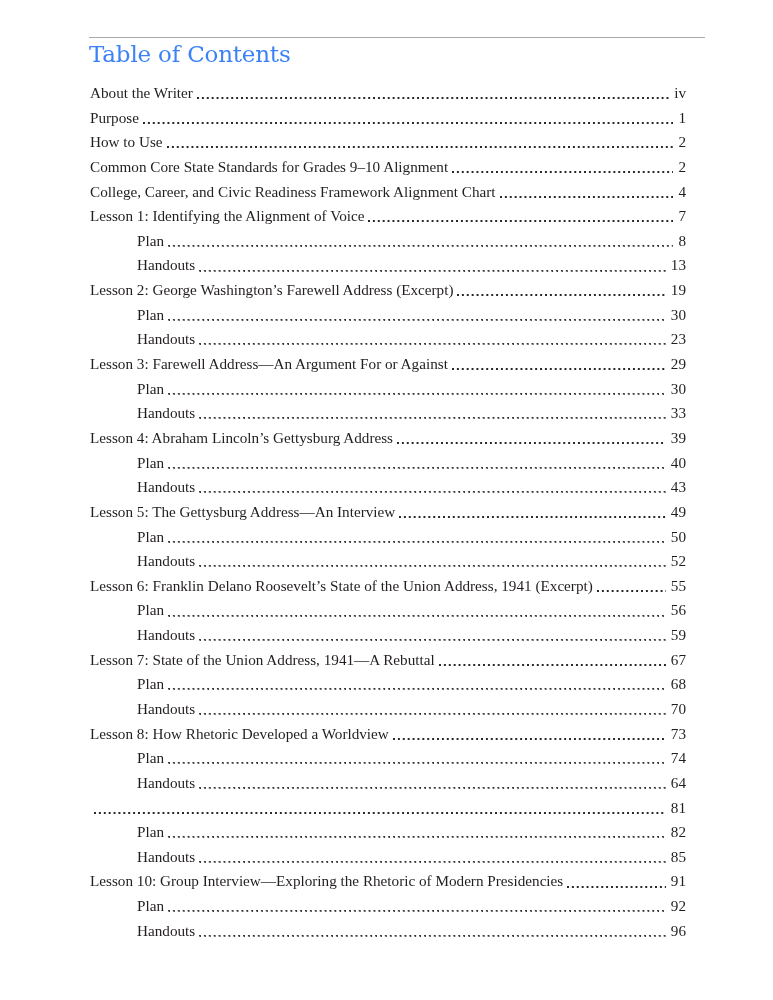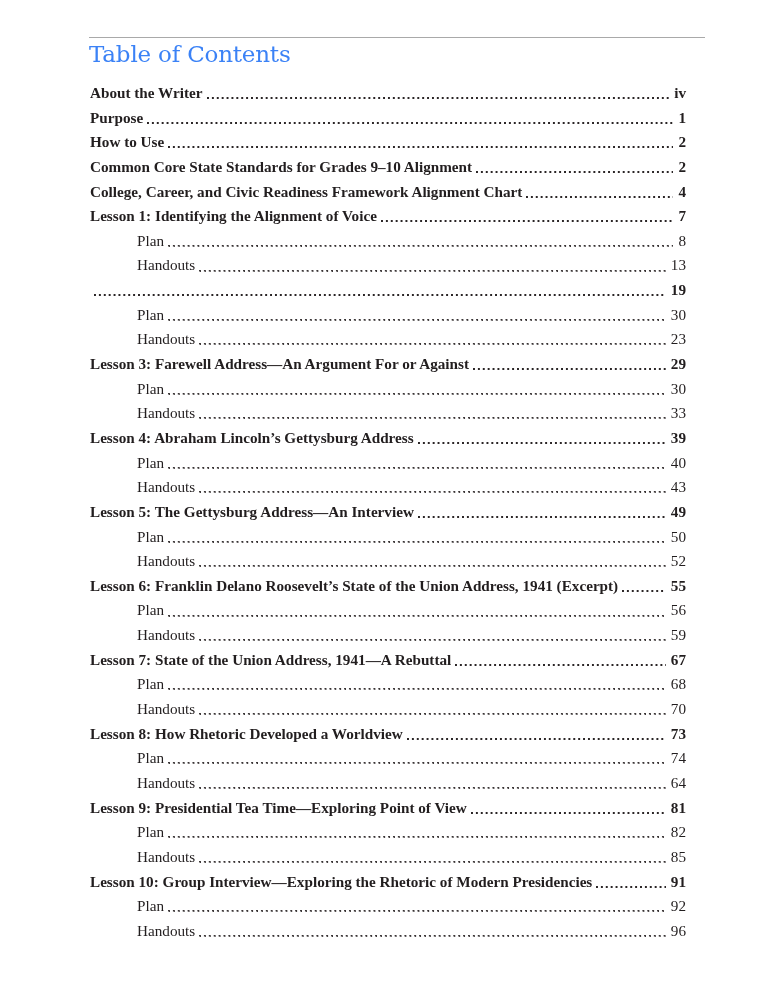--- a/index.html
+++ b/index.html
@@ -50,21 +50,22 @@
   }
   .row {
     display: flex;
     align-items: baseline;
     line-height: 24.65px;
     height: 24.65px;
     font-size: 15.2px;
     white-space: nowrap;
   }
   .row.level-0 {
-    font-weight: bold;
+    font-weight: normal;
+    align-items: flex-end;
   }
   .row.level-1 {
     padding-left: 47px;
     font-weight: normal;
   }
   .label {
     flex: 0 0 auto;
   }
   .leader {
     flex: 1 1 10px;
@@ -126,20 +127,21 @@
     <span class="label">Plan</span>
     <span class="leader"></span>
     <span class="pagenum">8</span>
   </div>
       <div class="row level-1">
     <span class="label">Handouts</span>
     <span class="leader"></span>
     <span class="pagenum">13</span>
   </div>
       <div class="row level-0">
+    <span class="label">Lesson 2: George Washington’s Farewell Address (Excerpt)</span>
     <span class="leader"></span>
     <span class="pagenum">19</span>
   </div>
       <div class="row level-1">
     <span class="label">Plan</span>
     <span class="leader"></span>
     <span class="pagenum">30</span>
   </div>
       <div class="row level-1">
     <span class="label">Handouts</span>
@@ -230,21 +232,20 @@
     <span class="label">Plan</span>
     <span class="leader"></span>
     <span class="pagenum">74</span>
   </div>
       <div class="row level-1">
     <span class="label">Handouts</span>
     <span class="leader"></span>
     <span class="pagenum">64</span>
   </div>
       <div class="row level-0">
-    <span class="label">Lesson 9: Presidential Tea Time—Exploring Point of View</span>
     <span class="leader"></span>
     <span class="pagenum">81</span>
   </div>
       <div class="row level-1">
     <span class="label">Plan</span>
     <span class="leader"></span>
     <span class="pagenum">82</span>
   </div>
       <div class="row level-1">
     <span class="label">Handouts</span>

